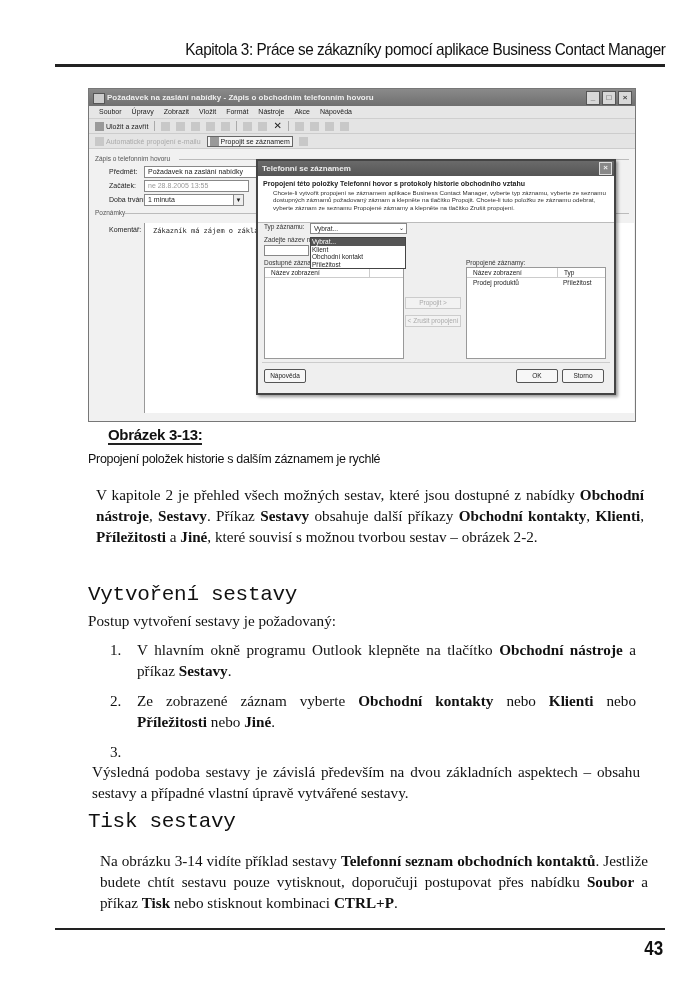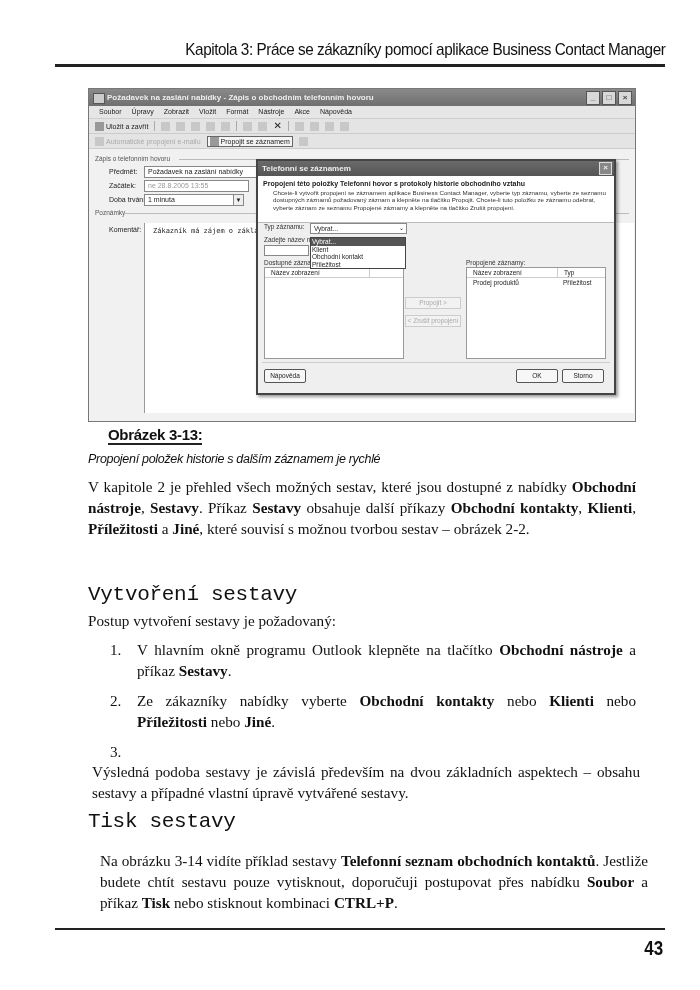--- a/index.html
+++ b/index.html
@@ -51,21 +51,21 @@
   .listbox { position:absolute; background:#fff; border:1px solid #999; }
   .lb-head { height:9px; line-height:9px; border-bottom:1px solid #ccc; font-size:6.5px; display:flex; }
   .lb-head span, .lb-row span { padding-left:6px; }
   .lb-row { height:9px; line-height:9px; font-size:6.5px; display:flex; }
   .mid-btn { position:absolute; left:147px; width:54px; height:10px; border:1px solid #ccc; color:#aaa; font-size:6.5px; text-align:center; line-height:10px; background:#f2f2f2; }
   .d-btn { position:absolute; top:208px; height:12px; border:1px solid #555; border-radius:2px; background:#f7f7f7; font-size:6.5px; text-align:center; line-height:12px; }
   .d-sep { position:absolute; left:4px; right:4px; top:201px; height:1px; background:#ccc; }
 
   
   .cap-title { position:absolute; left:88px; top:426px; font-family:"Liberation Sans", sans-serif; font-weight:bold; font-size:15px; border-bottom:2px solid #222; line-height:17px; letter-spacing:-0.3px;margin-left:20px; }
-  .cap-text { position:absolute; left:88px; top:452px; font-family:"Liberation Sans", sans-serif; font-size:12.5px; letter-spacing:-0.3px;font-style:italic; }
+  .cap-text { position:absolute; left:88px; top:452px; font-family:"Liberation Sans", sans-serif; font-size:12.5px; letter-spacing:-0.3px; }
 
   .body-text { position:absolute; left:88px; width:548px; font-size:15.2px; line-height:21px; text-align:justify; }
   .body-text b { font-weight:bold; }
   h2 { position:absolute; left:88px; margin:0; font-family:Liberation Mono, monospace; font-weight:normal; font-size:21px; letter-spacing:-0.3px; }
   .steps { position:absolute; left:110px; width:526px; margin:0; padding:0; list-style:none; font-size:15.2px; line-height:21px; }
   .steps li { position:relative; padding-left:27px; margin-bottom:9px; text-align:justify; }
   .steps li .num { position:absolute; left:0; top:0; }
 
   .foot-rule { position:absolute; left:55px; right:35px; top:928px; height:2px; background:#222; }
   .page-num { position:absolute; right:37px; top:937px; font-family:"Liberation Sans", sans-serif; font-weight:bold; font-size:20px; transform:scaleX(0.85); transform-origin:right; }
@@ -193,35 +193,35 @@
     <div class="d-sep"></div>
     <div class="d-btn" style="left:6px;width:40px">Nápověda</div>
     <div class="d-btn" style="left:258px;width:40px">OK</div>
     <div class="d-btn" style="left:304px;width:40px">Storno</div>
   </div>
 </div>
 
 <div class="cap-title">Obrázek 3-13:</div>
 <div class="cap-text">Propojení položek historie s dalším záznamem je rychlé</div>
 
-<p class="body-text" style="top:476px;margin:0">
+<p class="body-text" style="top:476px;margin:8px">
   <span>V kapitole 2 je přehled všech možných sestav, které jsou dostupné z nabídky </span><b>Obchodní nástroje</b><span>, </span><b>Sestavy</b><span>. Příkaz </span><b>Sestavy</b><span> obsahuje další příkazy </span><b>Obchodní kontakty</b><span>, </span><b>Klienti</b><span>, </span><b>Příležitosti</b><span> a </span><b>Jiné</b><span>, které souvisí s možnou tvorbou sestav – obrázek 2-2.</span>
 </p>
 
 <h2 style="top:583px">Vytvoření sestavy</h2>
 <p class="body-text" style="top:610px;margin:0">Postup vytvoření sestavy je požadovaný:</p>
 
 <ol class="steps" style="top:639px">
   <li>
     <span class="num">1.</span>
     <span>V hlavním okně programu Outlook klepněte na tlačítko </span><b>Obchodní nástroje</b><span> a příkaz </span><b>Sestavy</b><span>.</span>
   </li>
   <li>
     <span class="num">2.</span>
-    <span>Ze zákazníky  nabídky vyberte </span><b>Obchodní kontakty</b><span> nebo </span><b>Klienti</b><span> nebo </span><b>Příležitosti</b><span> nebo </span><b>Jiné</b><span>.</span>
+    <span>Ze zobrazené  záznam vyberte </span><b>Obchodní kontakty</b><span> nebo </span><b>Klienti</b><span> nebo </span><b>Příležitosti</b><span> nebo </span><b>Jiné</b><span>.</span>
   </li>
   <li>
     <span class="num">3.</span>
   </li>
 </ol>
 
 <p class="body-text" style="top:757px;margin:4px">Výsledná podoba sestavy je závislá především na dvou základních aspektech – obsahu sestavy a případné vlastní úpravě vytvářené sestavy.</p>
 
 <h2 style="top:810px">Tisk sestavy</h2>
 <p class="body-text" style="top:838px;margin:12px">

